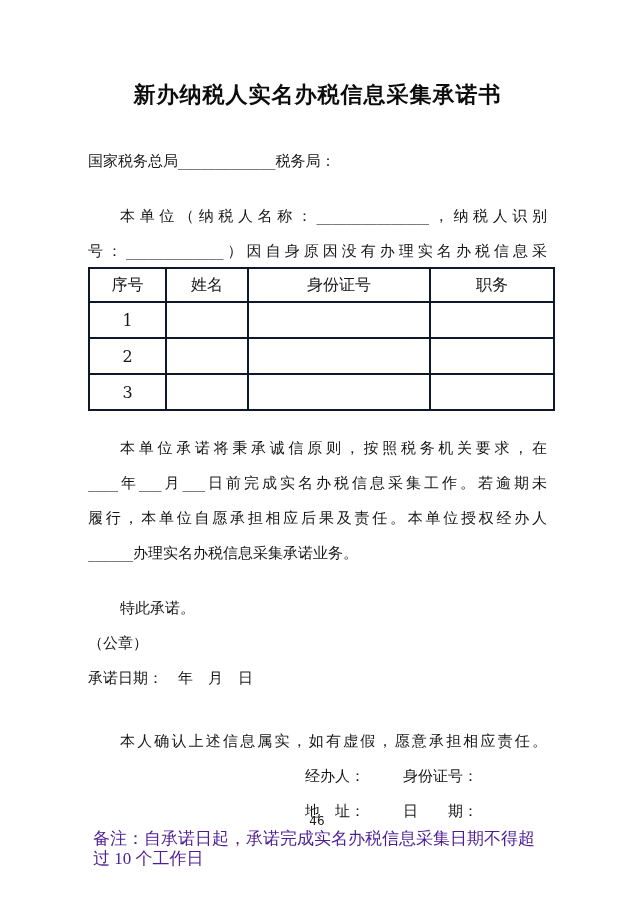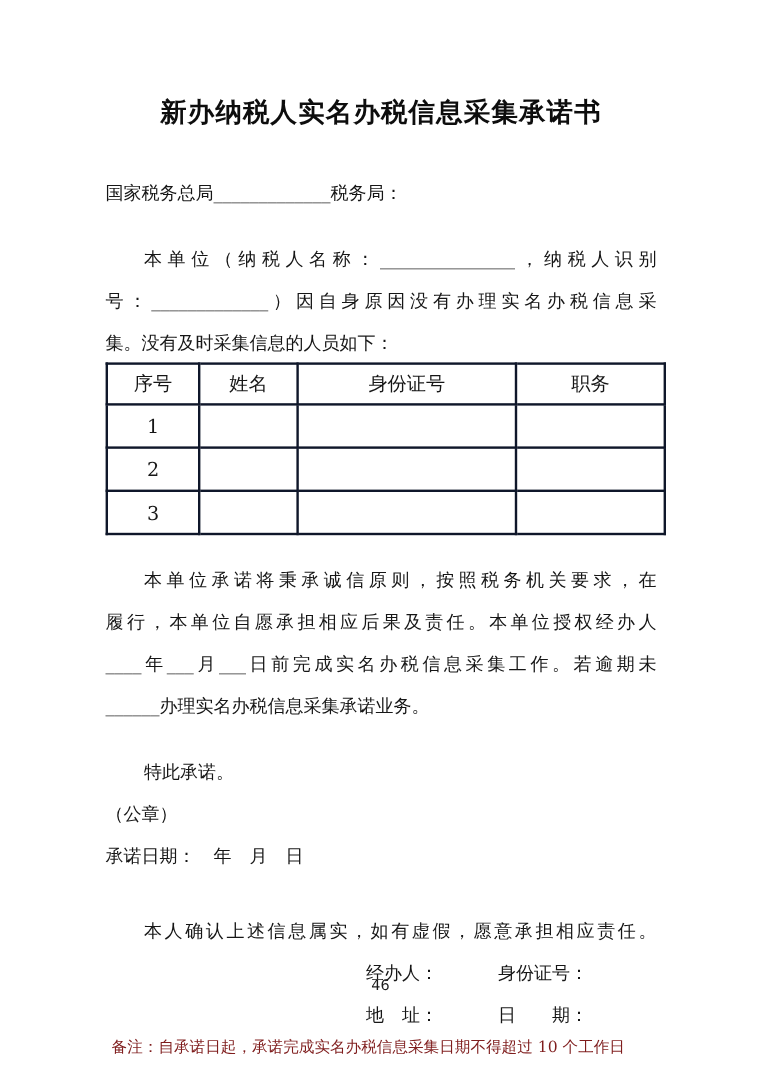--- a/index.html
+++ b/index.html
@@ -56,27 +56,28 @@
   table.personnel th { height: 32px; }
   table.personnel td { height: 34px; }
   .col-index { width: 75px; }
   .col-name { width: 80px; }
   .col-id { width: 180px; }
   .col-pos { width: 122px; }
   .seal-line, .date-line { }
   .confirm { margin-top: 28px; }
   .sig-row { display: flex; text-align: right; }
   .sig-row .left-label { margin-left: 217px; }
-  .sig-row .right-label { margin-left: 50px; }
+  .sig-row .right-label { margin-left: 38px; }
   .footnote {
-    font-size: 13px;
+    font-size: 17px;
     line-height: 20px;
     margin-left: 5px;
     white-space: pre-wrap;
-    color: #7f1d1d;
+    color: #4c1d95;
+    font-family: Liberation Serif, serif;
   }
   .page-number {
     position: absolute;
     left: 0;
     right: 0;
     top: 814px;
     text-align: center;
     font-size: 12px;
     font-family: "DejaVu Sans", "Liberation Sans", sans-serif;
     color: #1b1b1b;
@@ -87,21 +88,20 @@
 
 <div class="page">
   <div class="content">
 
     <h1 class="title">新办纳税人实名办税信息采集承诺书</h1>
 
     <div class="line salutation">国家税务总局_____________税务局：</div>
 
     <div class="line jst indent">本单位（纳税人名称：_______________，纳税人识别</div>
     <div class="line jst">号：_____________）因自身原因没有办理实名办税信息采</div>
-    <div class="line">集。没有及时采集信息的人员如下：</div>
 
     <table class="personnel">
       <thead>
         <tr>
           <th class="col-index">序号</th>
           <th class="col-name">姓名</th>
           <th class="col-id">身份证号</th>
           <th class="col-pos">职务</th>
         </tr>
       </thead>
@@ -121,22 +121,22 @@
         <tr>
           <td>3</td>
           <td></td>
           <td></td>
           <td></td>
         </tr>
       </tbody>
     </table>
 
     <div class="line jst indent">本单位承诺将秉承诚信原则，按照税务机关要求，在</div>
+    <div class="line jst">____年___月___日前完成实名办税信息采集工作。若逾期未</div>
     <div class="line jst">履行，本单位自愿承担相应后果及责任。本单位授权经办人</div>
-    <div class="line jst">____年___月___日前完成实名办税信息采集工作。若逾期未</div>
     <div class="line">______办理实名办税信息采集承诺业务。</div>
 
     <div class="line indent">特此承诺。</div>
 
     <div class="line seal-line">（公章）</div>
     <div class="line date-line">承诺日期：　年　月　日</div>
 
     <div class="line jst indent confirm">本人确认上述信息属实，如有虚假，愿意承担相应责任。</div>
 
     <div class="line sig-row">

